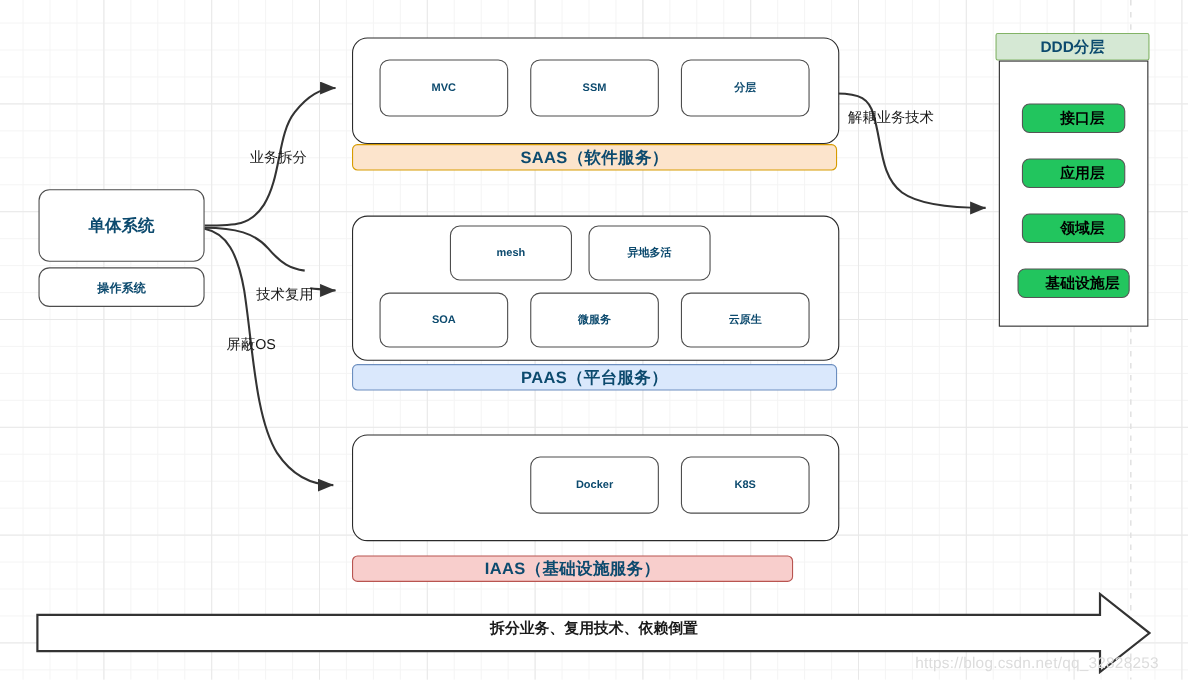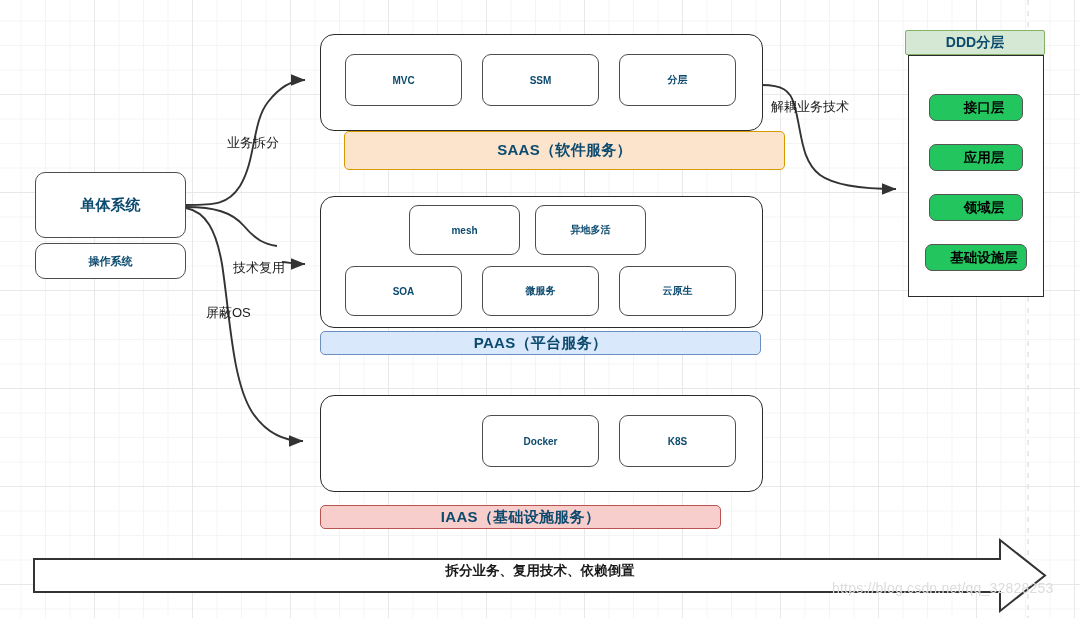--- a/index.html
+++ b/index.html
@@ -152,21 +152,21 @@
     top: 562px;
     text-align: center;
     font-size: 13.5px;
     font-weight: bold;
     color: #1a1a1a;
     z-index: 4;
   }
   .watermark {
     position: absolute;
     left: 832px;
-    top: 580px;
+    top: 594px;
     font-size: 14px;
     color: #dcdcdc;
     letter-spacing: 0.2px;
     white-space: nowrap;
     font-family: "Liberation Sans", sans-serif;
   }
 </style>
 </head>
 <body>
 
@@ -216,21 +216,21 @@
   <div class="container-box" style="position:absolute; left:320px; top:34px; width:441px; height:95px;"></div>
   <div class="node rbox-sm" style="left:345px; top:54px; width:117px; height:52px;">
     <span>MVC</span>
   </div>
   <div class="node rbox-sm" style="left:482px; top:54px; width:117px; height:52px;">
     <span>SSM</span>
   </div>
   <div class="node rbox-sm" style="left:619px; top:54px; width:117px; height:52px;">
     <span>分层</span>
   </div>
-  <div class="node bar bar-saas" style="left:320px; top:131px; width:441px; height:39px;margin-left:24px;">
+  <div class="node bar bar-saas" style="left:320px; top:131px; width:441px; height:24px;">
     <span>SAAS（软件服务）</span>
   </div>
 
   <div class="container-box" style="position:absolute; left:320px; top:196px; width:441px; height:130px;"></div>
   <div class="node rbox-sm" style="left:409px; top:205px; width:111px; height:50px;">
     <span>mesh</span>
   </div>
   <div class="node rbox-sm" style="left:535px; top:205px; width:111px; height:50px;">
     <span>异地多活</span>
   </div>

